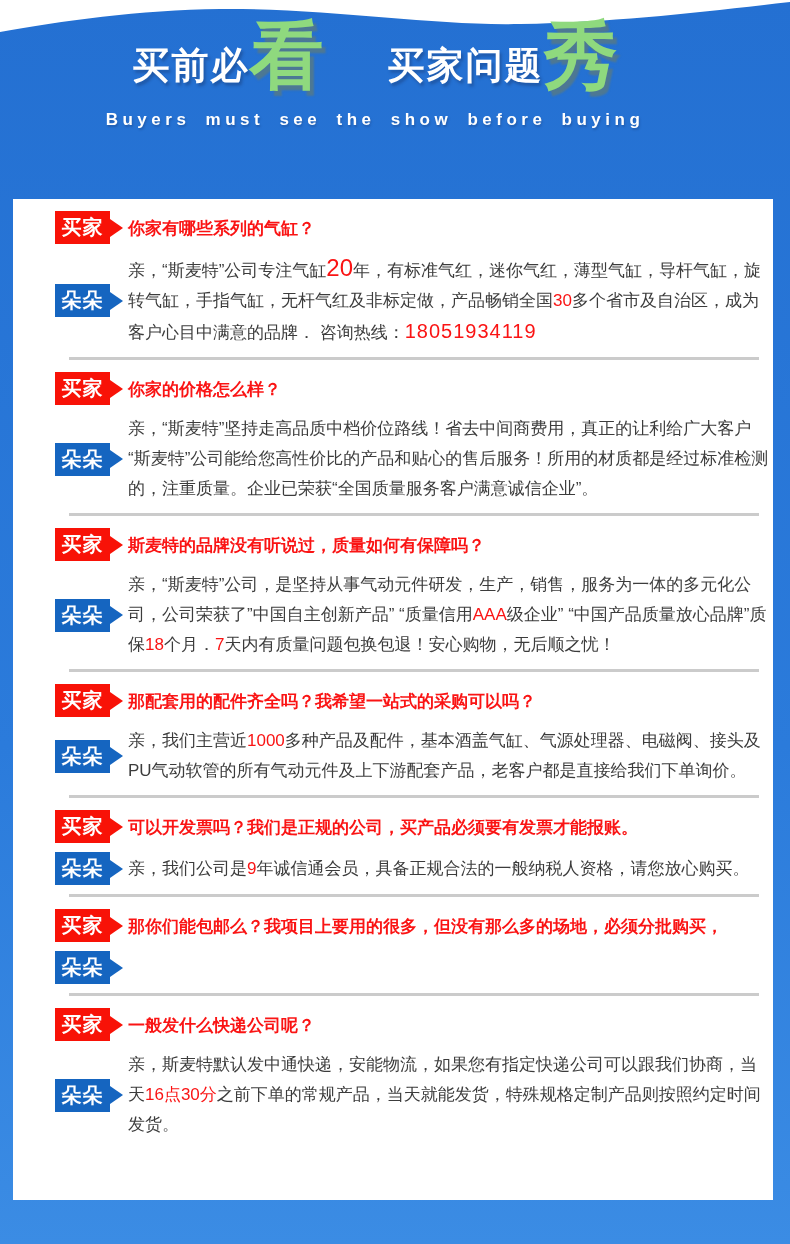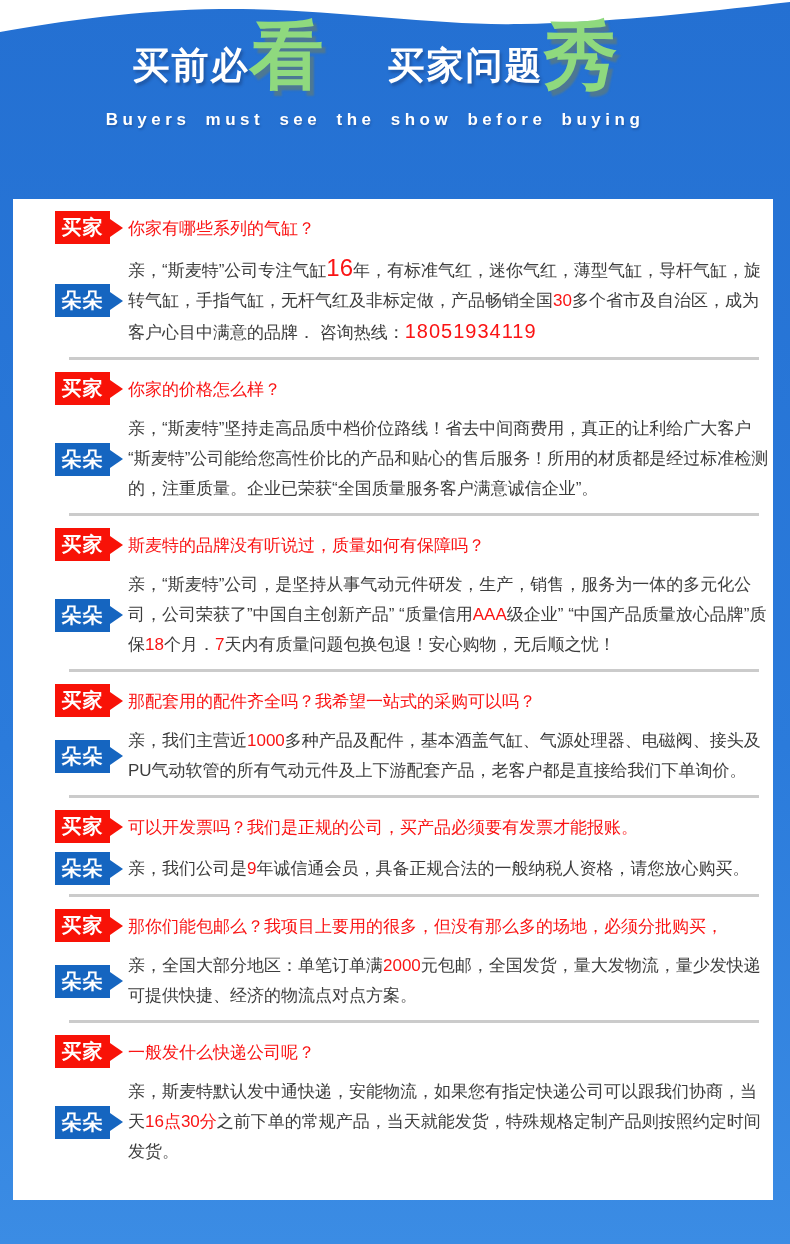--- a/index.html
+++ b/index.html
@@ -52,21 +52,21 @@
   }
   .bubble::after {
     content:""; position:absolute; left:100%; top:50%; transform:translateY(-50%);
     border-top:9px solid transparent; border-bottom:9px solid transparent;
     border-left:13px solid #000;
   }
   .bubble.buyer { background:#f81207; }
   .bubble.buyer::after { border-left-color:#f81207; }
   .bubble.seller { background:#1565c0; }
   .bubble.seller::after { border-left-color:#1565c0; }
-  .q-text { color:#fa1414; font-size:17px; font-weight:normal; padding-top:2px; }
+  .q-text { color:#fa1414; font-size:17px; font-weight:bold; padding-top:2px; }
   .a-text { width:642px; color:#3c3c3c; font-size:17px; line-height:30px; }
   .a-text .red { color:#fa1414; }
   .a-text .lg { font-size:24px; }
   .a-text .xl { font-size:20px; letter-spacing:1px; }
   .divider { height:3px; background:#cbcbcb; margin:9px 14px 0 14px; }
 </style>
 </head>
 <body>
 
 <svg class="wave" width="790" height="36" viewBox="0 0 790 36" aria-hidden="true">
@@ -93,21 +93,21 @@
         </div>
       </div>
       <div class="q-text">你家有哪些系列的气缸？</div>
     </div>
     <div class="a-row">
       <div class="label-col">
         <div class="bubble seller">
           <span>朵朵</span>
         </div>
       </div>
-      <div class="a-text"><span>亲，“斯麦特”公司专注气缸</span><span class="red lg">16</span><span>年，有标准气红，迷你气红，薄型气缸，导杆气缸，旋转气缸，手指气缸，无杆气红及非标定做，产品畅销全国</span><span class="red">30</span><span>多个省市及自治区，成为客户心目中满意的品牌．  咨询热线：</span><span class="red xl">18051934119</span></div>
+      <div class="a-text"><span>亲，“斯麦特”公司专注气缸</span><span class="red lg">20</span><span>年，有标准气红，迷你气红，薄型气缸，导杆气缸，旋转气缸，手指气缸，无杆气红及非标定做，产品畅销全国</span><span class="red">30</span><span>多个省市及自治区，成为客户心目中满意的品牌．  咨询热线：</span><span class="red xl">18051934119</span></div>
     </div>
     <div class="divider"></div>
   </div>
 
   <div class="section">
     <div class="q-row">
       <div class="label-col">
         <div class="bubble buyer">
           <span>买家</span>
         </div>
@@ -193,21 +193,20 @@
         </div>
       </div>
       <div class="q-text">那你们能包邮么？我项目上要用的很多，但没有那么多的场地，必须分批购买，</div>
     </div>
     <div class="a-row">
       <div class="label-col">
         <div class="bubble seller">
           <span>朵朵</span>
         </div>
       </div>
-      <div class="a-text"><span>亲，全国大部分地区：单笔订单满</span><span class="red">2000</span><span>元包邮，全国发货，量大发物流，量少发快递可提供快捷、经济的物流点对点方案。</span></div>
     </div>
     <div class="divider"></div>
   </div>
 
   <div class="section">
     <div class="q-row">
       <div class="label-col">
         <div class="bubble buyer">
           <span>买家</span>
         </div>

